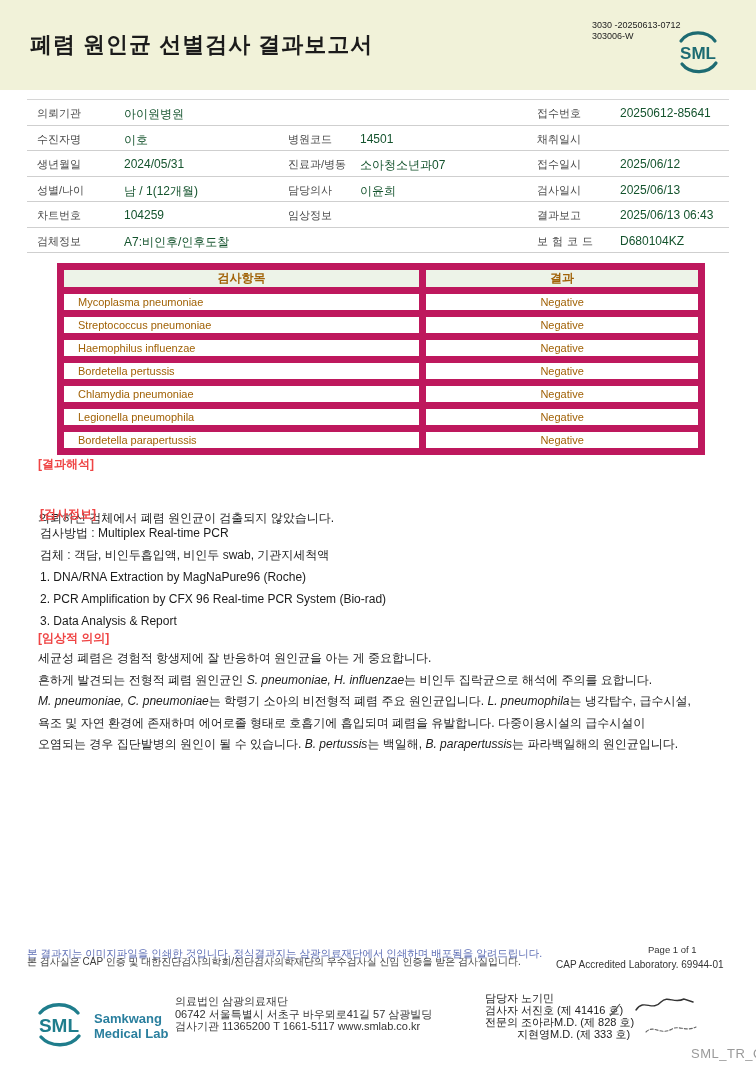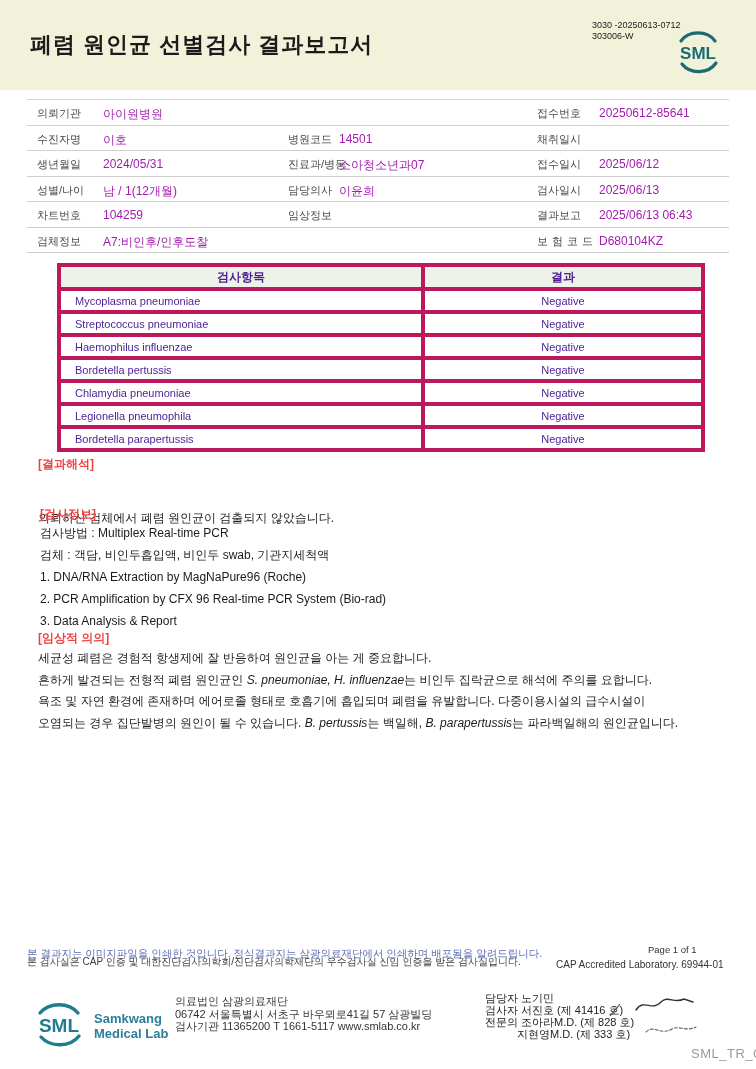--- a/index.html
+++ b/index.html
@@ -11,27 +11,27 @@
   .header-band { position:absolute; left:0; top:0; width:756px; height:90px; background:#f1f2d9; }
   .doc-title { position:absolute; left:30px; top:30px; font-size:22px; font-weight:bold; color:#1b1b1b; letter-spacing:1px; }
   .doc-codes { position:absolute; left:592px; top:20px; font-size:9px; line-height:11px; color:#222; }
   .logo-hdr { position:absolute; left:674px; top:26px; }
 
   
   .info-table { position:absolute; left:27px; top:99px; width:702px; border-top:1px solid #d6d6d6; }
   .info-row { position:relative; height:25.5px; border-bottom:1px solid #cfcfcf; }
   .info-row span { position:absolute; top:6px; white-space:nowrap; }
   .lbl { font-size:11px; color:#4a4a4a;text-align:center; }
-  .val { font-size:12px; color:#a21caf; }
+  .val { font-size:12px; color:#14532d;margin-left:21px; }
   .c1l{left:10px;} .c1v{left:76px;} .c2l{left:261px;} .c2v{left:312px;} .c3l{left:510px;} .c3v{left:572px;}
   .ls { letter-spacing:4px; }
 
   
   .results { position:absolute; left:57px; top:263px; width:648px; border-collapse:collapse; }
-  .results th, .results td { border:4px solid #be185d; font-size:11px; color:#4c1d95; }
+  .results th, .results td { border:7px solid #be185d; font-size:11px; color:#a16207; }
   .results th { background:#edf3e8; font-weight:bold; height:24px; text-align:center; font-size:12px; }
   .results td { height:23px; }
   .results td.item { padding-left:14px; text-align:left; width:366px; }
   .results td.result { text-align:center; width:282px; }
 
   
   .sec-title { position:absolute; font-size:12px; font-weight:bold; color:#ef4444; }
   .sec-body  { position:absolute; font-size:12px; color:#1b1b1b; }
   .exam-lines div { line-height:22px; white-space:nowrap; }
   .clinical-lines div { line-height:21.5px; white-space:nowrap; }
@@ -165,20 +165,21 @@
     <div>검체 : 객담, 비인두흡입액, 비인두 swab, 기관지세척액</div>
     <div>1. DNA/RNA Extraction by MagNaPure96 (Roche)</div>
     <div>2. PCR Amplification by CFX 96 Real-time PCR System (Bio-rad)</div>
     <div>3. Data Analysis &amp; Report</div>
   </div>
 
   <div class="sec-title" style="left:38px; top:630px;">[임상적 의의]</div>
   <div id="clinical-text" class="sec-body clinical-lines" style="left:38px; top:648px;">
       <div><span>세균성 폐렴은 경험적 항생제에 잘 반응하여 원인균을 아는 게 중요합니다.</span></div>
       <div><span>흔하게 발견되는 전형적 폐렴 원인균인 </span><span class="it">S. pneumoniae, H. influenzae</span><span>는 비인두 집락균으로 해석에 주의를 요합니다.</span></div>
+      <div><span class="it">M. pneumoniae, C. pneumoniae</span><span>는 학령기 소아의 비전형적 폐렴 주요 원인균입니다. </span><span class="it">L. pneumophila</span><span>는 냉각탑수, 급수시설,</span></div>
       <div><span>욕조 및 자연 환경에 존재하며 에어로졸 형태로 호흡기에 흡입되며 폐렴을 유발합니다. 다중이용시설의 급수시설이</span></div>
       <div><span>오염되는 경우 집단발병의 원인이 될 수 있습니다. </span><span class="it">B. pertussis</span><span>는 백일해, </span><span class="it">B. parapertussis</span><span>는 파라백일해의 원인균입니다.</span></div>
     </div>
 
   <div class="notice-blue">본 결과지는 이미지파일을 인쇄한 것입니다. 정식결과지는 삼광의료재단에서 인쇄하며 배포됨을 알려드립니다.</div>
   <div class="notice-dark">본 검사실은 CAP 인증 및 대한진단검사의학회/진단검사의학재단의 우수검사실 신임 인증을 받은 검사실입니다.</div>
   <div class="page-num">Page 1 of 1</div>
   <div class="cap-accr">CAP Accredited Laboratory. 69944-01</div>
 
   <div class="logo-ftr">

